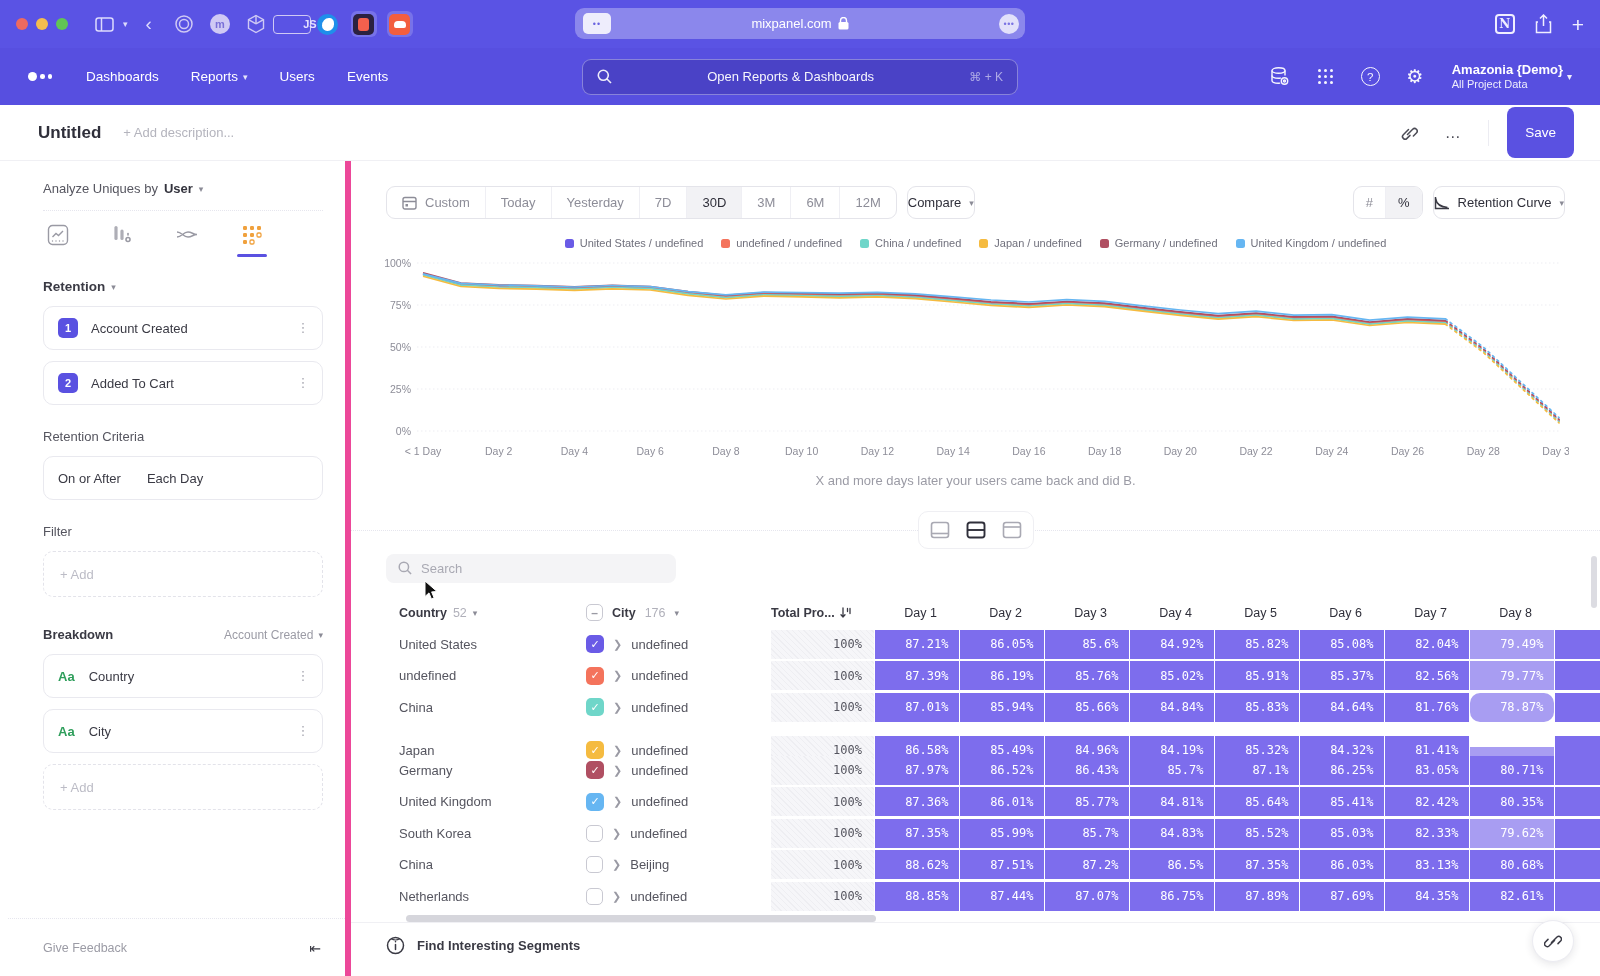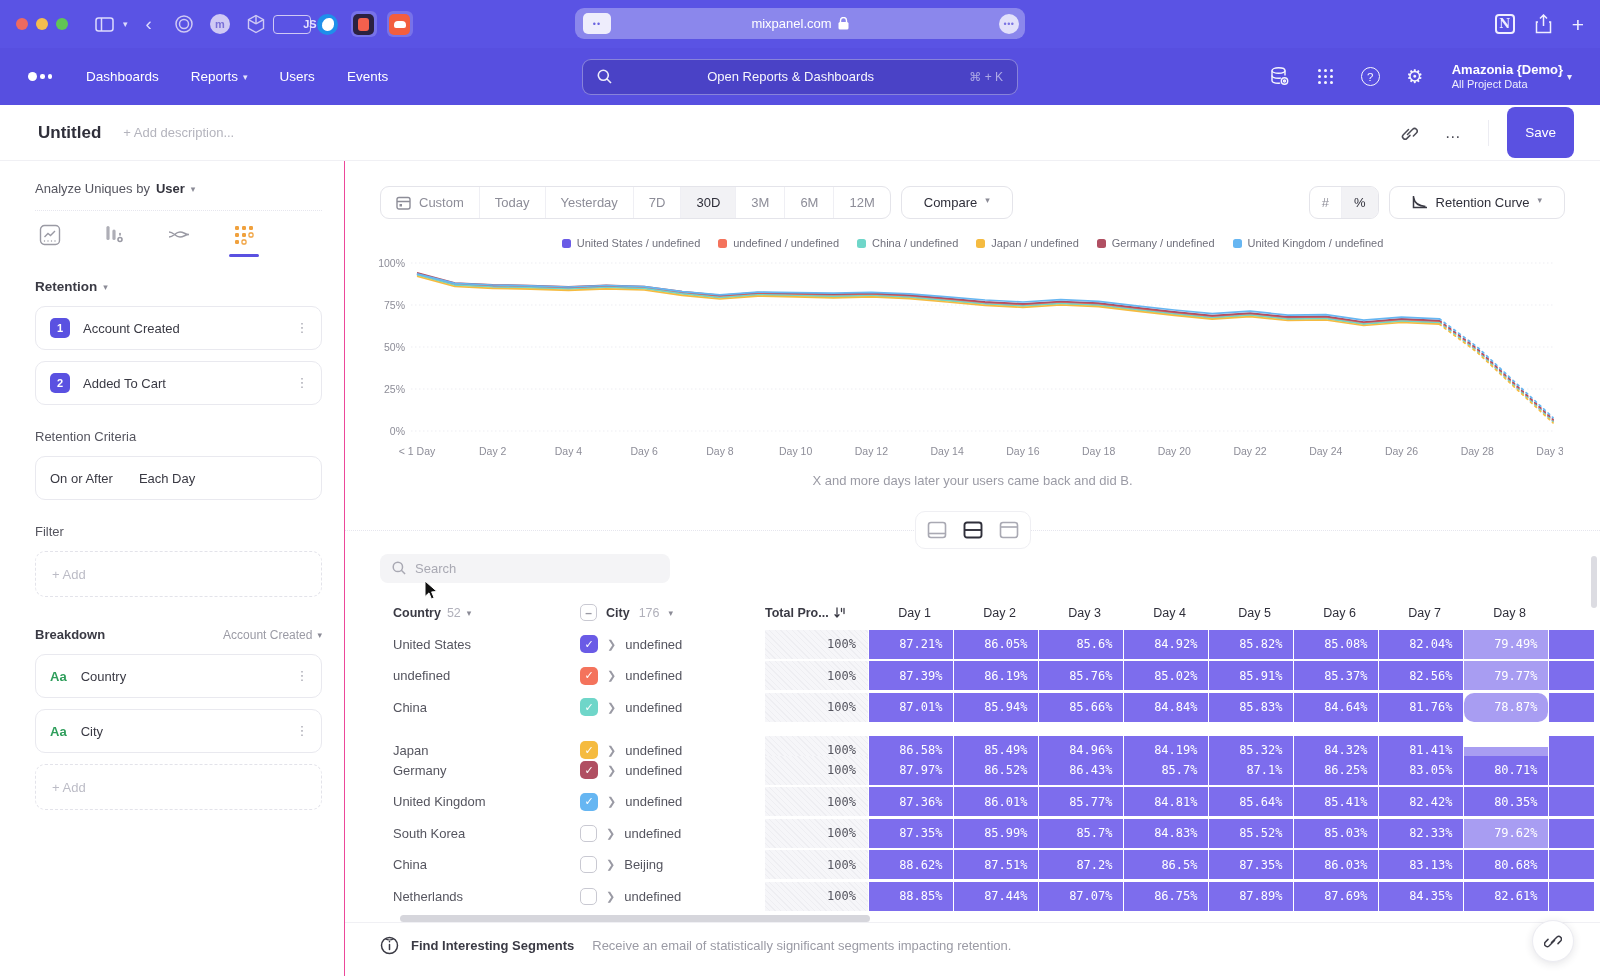--- a/index.html
+++ b/index.html
@@ -53,21 +53,21 @@
   .rhead { height:55px; display:flex; align-items:center; padding:0 26px 0 38px; background:#fff; }
   .rtitle { font-size:17px; font-weight:bold; color:#2f2f3a; margin-right:22px; }
   .rdesc { font-size:13px; color:#b4b4bd; }
   .rhead-right { margin-left:auto; display:flex; align-items:center; gap:10px; }
   .hicon { color:#4b4b55; width:34px; height:30px; display:flex; align-items:center; justify-content:center; }
   .vline { width:1px; height:26px; background:#ececf2; margin:0 8px; }
   .btn-save { background:#5a51e1; color:#fff; font-size:13.5px; border:none; border-radius:8px; padding:18px 18px; cursor:pointer; }
 
   
   .workspace { display:flex; height:816px; border-top:1px solid #f0f0f4; }
-  .sidebar { width:345px; border-right:1px solid #ec4899; display:flex; flex-direction:column; position:relative; }
+  .sidebar { width:345px; border-right:6px solid #ec4899; display:flex; flex-direction:column; position:relative;margin-left:8px; }
   .sb-inner { padding:14px 22px 0 35px; flex:1; }
   .analyze-row { display:flex; align-items:center; gap:6px; font-size:13px; color:#55555f; padding:6px 0 14px; border-bottom:1px dotted #e6e6ee; }
   .analyze-row b { color:#33333d; font-weight:bold; }
   .sb-chev { font-size:9px; color:#8b8b96; }
   .tabs-row { display:flex; gap:42px; padding:13px 4px 0; }
   .tab-ic { padding-bottom:11px; position:relative; display:flex; }
   .tab-ic.active:after { content:""; position:absolute; left:-4px; bottom:0; width:30px; height:3px; background:#5a51e1; border-radius:2px; }
   .sec-title { font-size:13.5px; font-weight:bold; color:#3a3a44; display:flex; align-items:center; gap:6px; margin:22px 0 12px; }
   .card { border:1px solid #e9e9ef; border-radius:10px; height:44px; display:flex; align-items:center; padding:0 12px 0 14px; margin-bottom:11px; background:#fff; }
   .step-badge { width:20px; height:20px; background:#5a51e1; color:#fff; border-radius:5px; font-size:11px; font-weight:bold; display:flex; align-items:center; justify-content:center; margin-right:13px; }
@@ -82,21 +82,21 @@
   .sb-foot { border-top:1px dotted #e6e6ee; height:58px; display:flex; align-items:center; padding:0 24px 0 35px; font-size:12.5px; color:#9b9ba5; justify-content:space-between; }
   .collapse-ic { color:#3a3a44; font-size:14px; }
 
   
   .main { flex:1; position:relative; display:flex; flex-direction:column; }
   .toolbar-row { display:flex; align-items:center; margin:25px 35px 0; }
   .seg { display:flex; border:1px solid #e4e4ea; border-radius:9px; overflow:hidden; background:#fff; }
   .seg-item { font-size:13px; color:#8d8d98; padding:8px 15px; border-right:1px solid #efeff4; display:flex; align-items:center; gap:8px; cursor:pointer; white-space:nowrap; }
   .seg-item:last-child { border-right:none; }
   .seg-item.active { background:#f2f2f5; color:#2f2f3a; }
-  .btn { border:1px solid #e4e4ea; border-radius:9px; background:#fff; font-size:13px; color:#2f2f3a; padding:8px 22px; display:flex; gap:8px; cursor:pointer; white-space:nowrap; }
+  .btn { border:1px solid #e4e4ea; border-radius:9px; background:#fff; font-size:13px; color:#2f2f3a; padding:8px 0; display:flex; align-items:center; gap:8px; cursor:pointer; white-space:nowrap; }
   .toolbar-right { margin-left:auto; display:flex; align-items:center; gap:10px; }
   .legend { display:flex; justify-content:center; gap:18px; margin:18px 0 2px; }
   .legend-item { display:flex; align-items:center; gap:6px; font-size:11px; color:#70707c; }
   .legend-item i { width:9px; height:9px; border-radius:2.5px; display:block; }
   .chart-wrap { margin:4px 18px 0 20px; }
   .caption { text-align:center; font-size:13px; color:#9b9ba5; margin-top:2px; }
   .divider-row { position:relative; margin-top:24px; height:36px; display:flex; align-items:center; justify-content:center; }
   .divider-row:before { content:""; position:absolute; left:0; right:0; top:50%; border-top:1px dotted #e6e6ee; }
   .vtoggle { position:relative; background:#fff; border:1px solid #efeff3; border-radius:10px; display:flex; padding:4px; gap:2px; }
   .vt-item { width:34px; height:28px; border-radius:7px; display:flex; align-items:center; justify-content:center; }
@@ -346,20 +346,24 @@
             <span class="card-label">Country</span>
             <span class="kebab">⋮</span>
           </div>
           <div class="card">
             <span class="aa">Aa</span>
             <span class="card-label">City</span>
             <span class="kebab">⋮</span>
           </div>
         </div>
       <div class="dash-add">+ Add</div>
+    </div>
+    <div class="sb-foot">
+      <span>Give Feedback</span>
+      <span class="collapse-ic">⇤</span>
     </div>
   </aside>
 
   <main class="main">
     <div class="toolbar-row">
       <div class="seg" id="range-seg">
           <span class="seg-item"><svg width="15" height="15" viewBox="0 0 15 15" fill="none" stroke="#8d8d98" stroke-width="1.4">
               <rect x="1" y="2.5" width="13" height="11.5" rx="2"></rect>
               <line x1="1" y1="6.5" x2="14" y2="6.5"></line>
               <rect x="3.5" y="9" width="2.5" height="2.5" fill="#8d8d98" stroke="none"></rect>
@@ -693,21 +697,20 @@
     <div class="hscroll"></div>
     <div class="vscroll"></div>
 
     <div class="foot-bar">
       <svg width="19" height="19" viewBox="0 0 19 19" fill="none" stroke="#3a3a44" stroke-width="1.5">
           <circle cx="9.5" cy="9.5" r="8"></circle>
           <path d="M9.5 5.5v.2M9.5 8.5v5" stroke-linecap="round"></path>
           <path d="M5 2.5c3 2 6 2 9 0" stroke-width="1.2"></path>
         </svg>
       <span class="foot-title">Find Interesting Segments</span>
-      <span class="foot-sub">Receive an email of statistically significant segments impacting retention.</span>
     </div>
     <div class="fab">
       <svg width="18" height="18" viewBox="0 0 18 18" fill="none" stroke="#3a3a44" stroke-width="1.5" stroke-linecap="round">
           <path d="M7.5 10.5l5.5-5.5a2.7 2.7 0 013.8 3.8l-2.8 2.8"></path>
           <path d="M10.5 7.5L5 13a2.7 2.7 0 01-3.8-3.8l2.8-2.8" transform="translate(0,1)"></path>
         </svg>
     </div>
   </main>
 </div>
 

